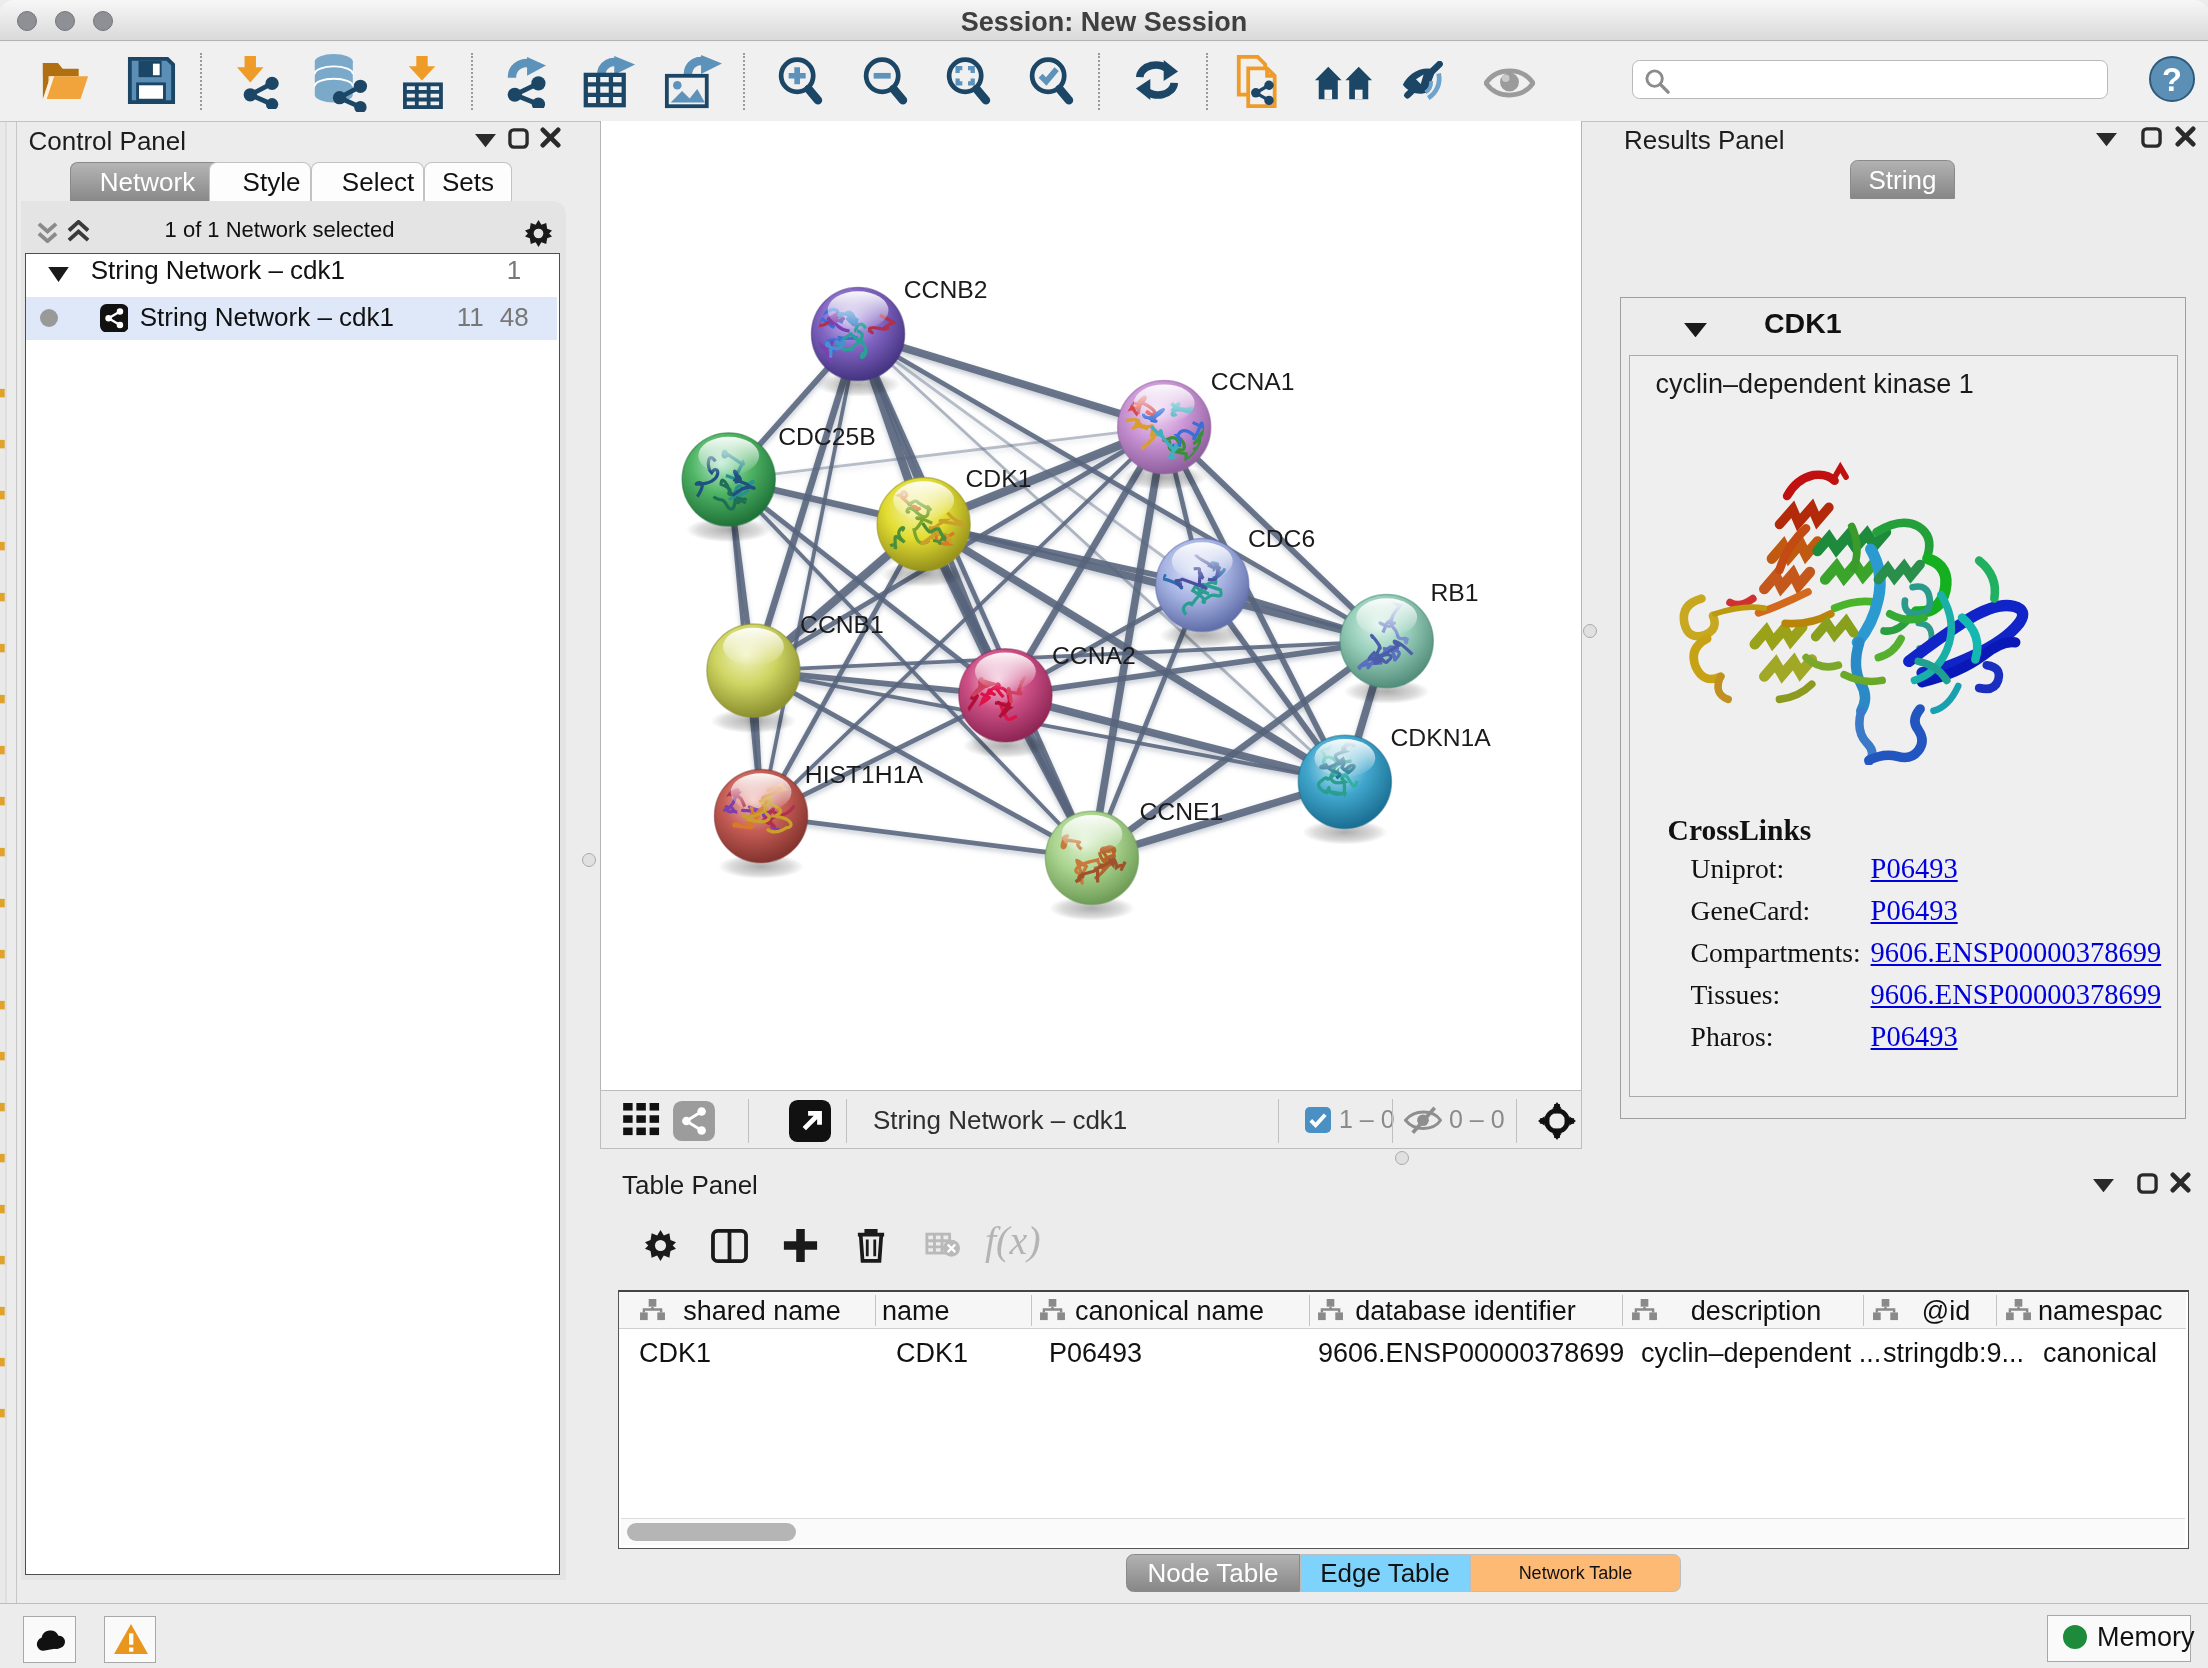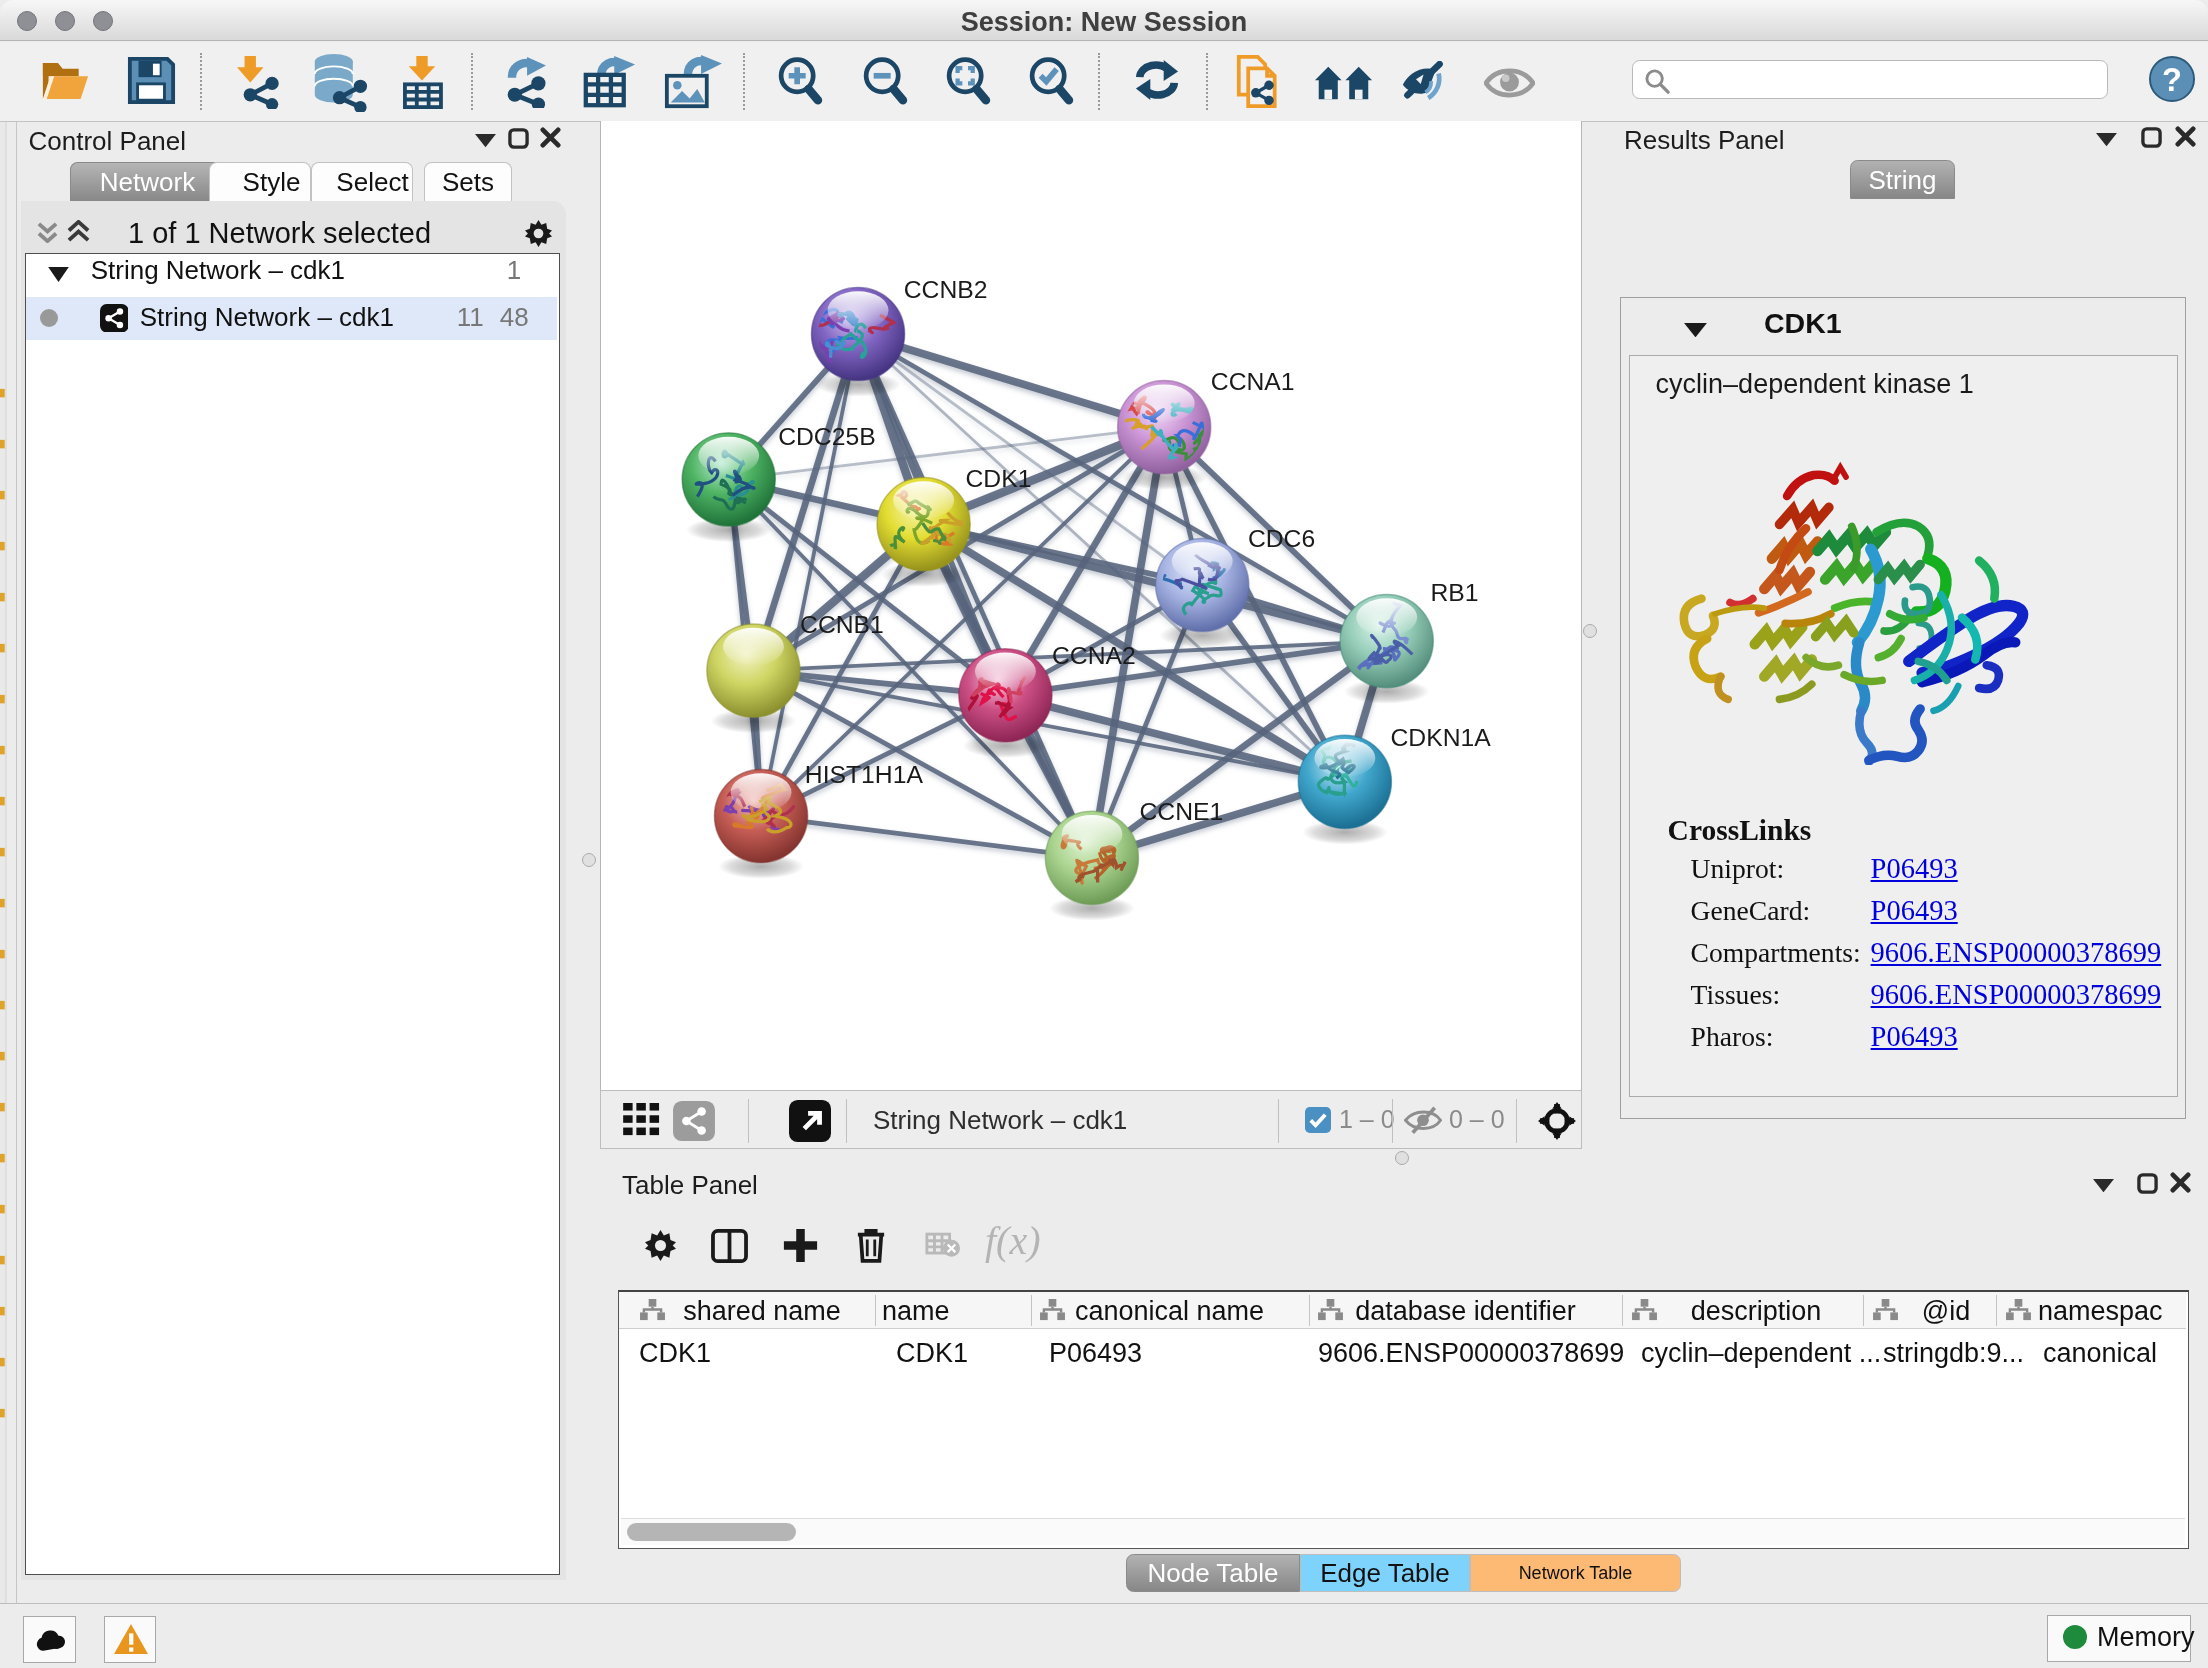--- a/index.html
+++ b/index.html
@@ -265,33 +265,33 @@
     <svg class="abs" style="left:490px;top:5.7px;" width="21" height="21" viewBox="0 0 22 22">
         <rect x="2" y="2" width="18" height="18" rx="4" fill="none" stroke="#2a2a2a" stroke-width="3.5"></rect>
       </svg>
     <svg class="abs" style="left:522px;top:4.8px;" width="21" height="21" viewBox="0 0 22 22">
         <path d="M3 3 L19 19 M19 3 L3 19" stroke="#2a2a2a" stroke-width="5" stroke-linecap="round"></path>
       </svg>
 
     <div id="ctrltabs">
       <div class="tab tabsel abs" style="left:52px;top:40px;width:155px;line-height:39px;">Network</div>
       <div class="tab abs" style="left:191px;top:40px;width:102px;line-height:39px;padding-left:23px;">Style</div>
-      <div class="tab abs" style="left:293px;top:40px;width:102px;line-height:39px;padding-left:21px;">Select</div>
+      <div class="tab abs" style="left:293px;top:40px;width:113px;line-height:39px;padding-left:21px;">Select</div>
       <div class="tab abs" style="left:406px;top:40px;width:88px;line-height:39px;">Sets</div>
     </div>
 
     <div class="abs" style="left:2.9px;top:79px;width:545px;height:1379px;background:#e4e4e4;border-radius:0 13.3px 0 0;"></div>
 
     <svg class="abs" style="left:18px;top:100px;" width="23" height="21" viewBox="0 0 24 22">
         <path d="M3 2 L12 10 L21 2 M3 12 L12 20 L21 12" stroke="#8a8a8a" stroke-width="4" fill="none"></path>
       </svg>
     <svg class="abs" style="left:48px;top:98px;" width="25" height="23" viewBox="0 0 26 24">
         <path d="M3 11 L13 2 L23 11 M3 21 L13 12 L23 21" stroke="#3a3a3a" stroke-width="4" fill="none"></path>
       </svg>
-    <div class="abs" style="left:95px;top:95px;width:333px;font-size:29px;color:#111;text-align:center;">1 of 1 Network selected</div>
+    <div class="abs" style="left:95px;top:95px;width:333px;font-size:22px;color:#111;text-align:center;">1 of 1 Network selected</div>
     <svg class="abs" style="left:507px;top:98px;" width="27" height="27" viewBox="0 0 28 28">
       <path fill="#1a1a1a" d="M14 0 L17 5 L22 3 L23 9 L28 11 L25 14 L28 17 L23 19 L22 25 L17 23 L14 28 L11 23 L6 25 L5 19 L0 17 L3 14 L0 11 L5 9 L6 3 L11 5 Z"></path>
       <circle cx="14" cy="14" r="5" fill="#e4e4e4"></circle>
     </svg>
 
     <div class="abs" id="treebox">
       <svg class="abs" style="left:22px;top:13.3px;" width="21" height="15" viewBox="0 0 22 16">
           <path d="M0 0 L22 0 L11 16 Z" fill="#1a1a1a"></path>
         </svg>
       <div class="abs" style="left:65px;top:1px;font-size:26px;color:#111;">String Network – cdk1</div>

